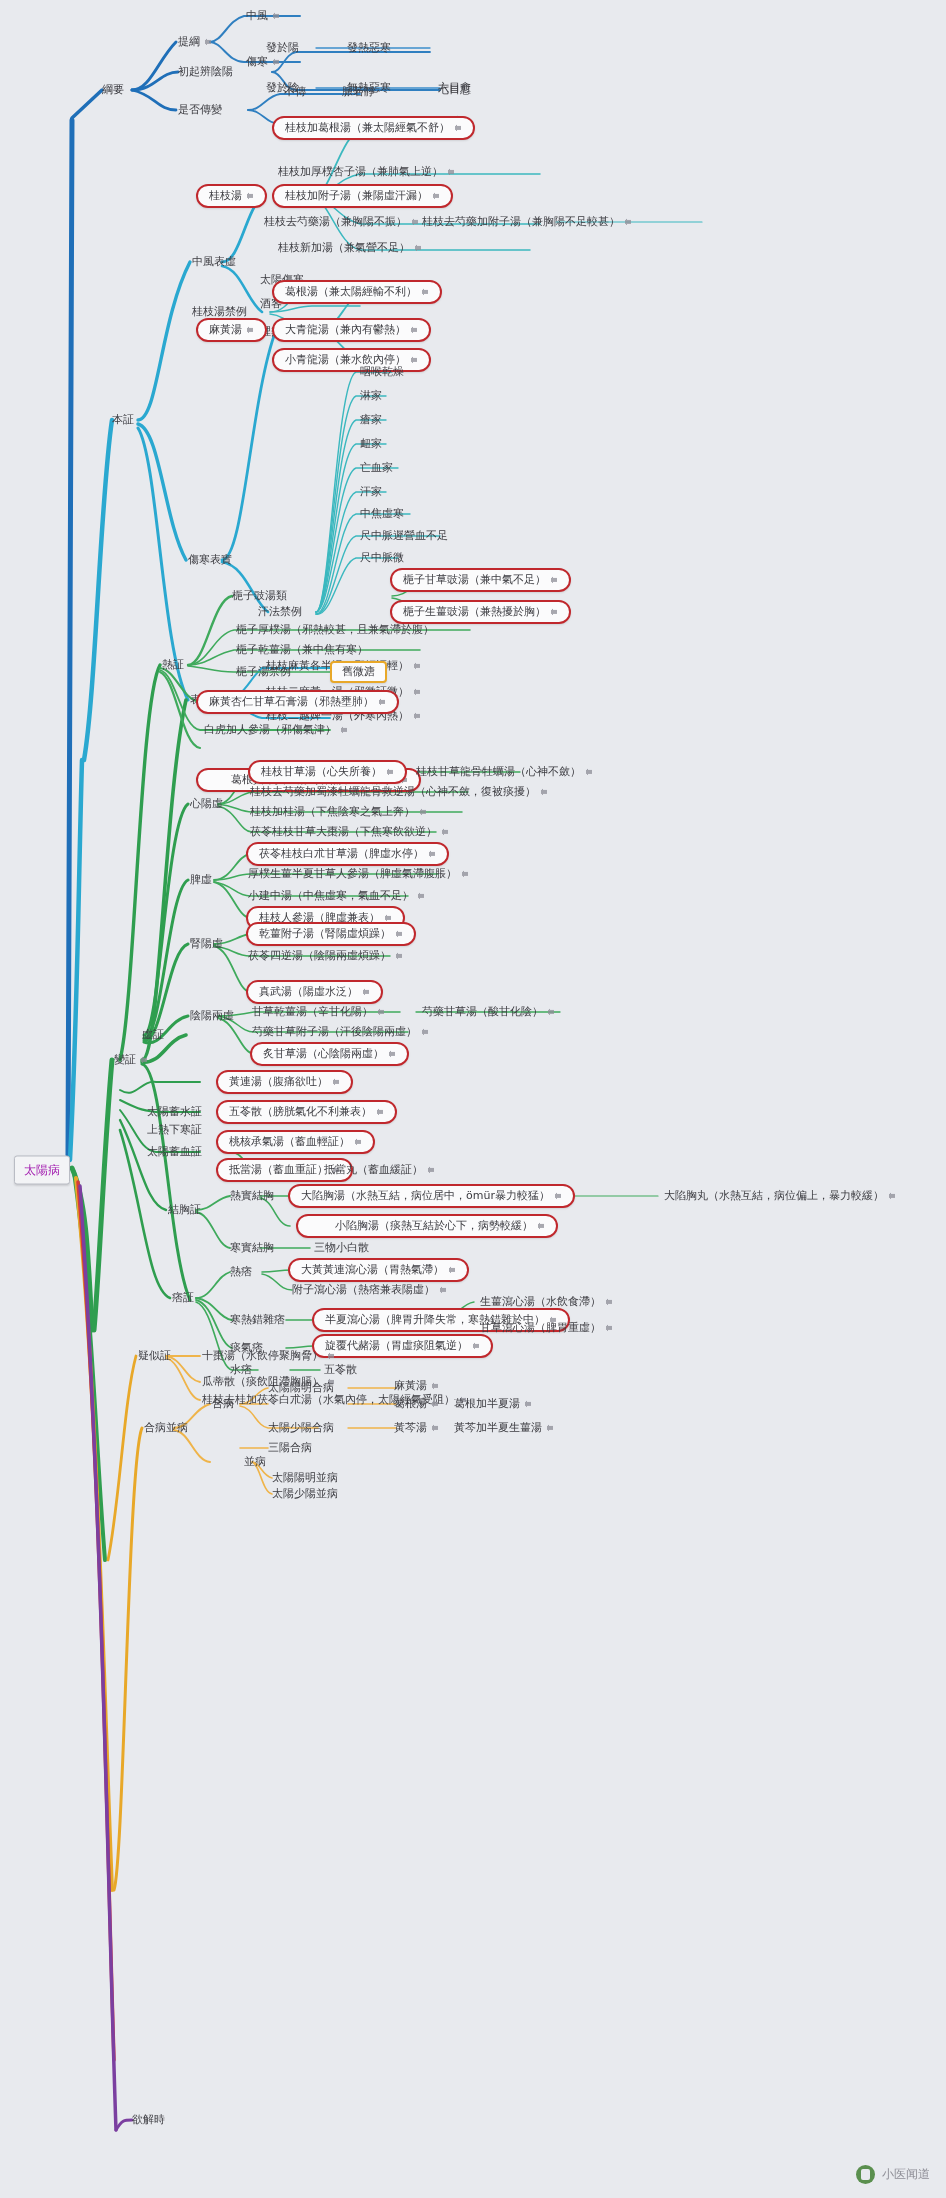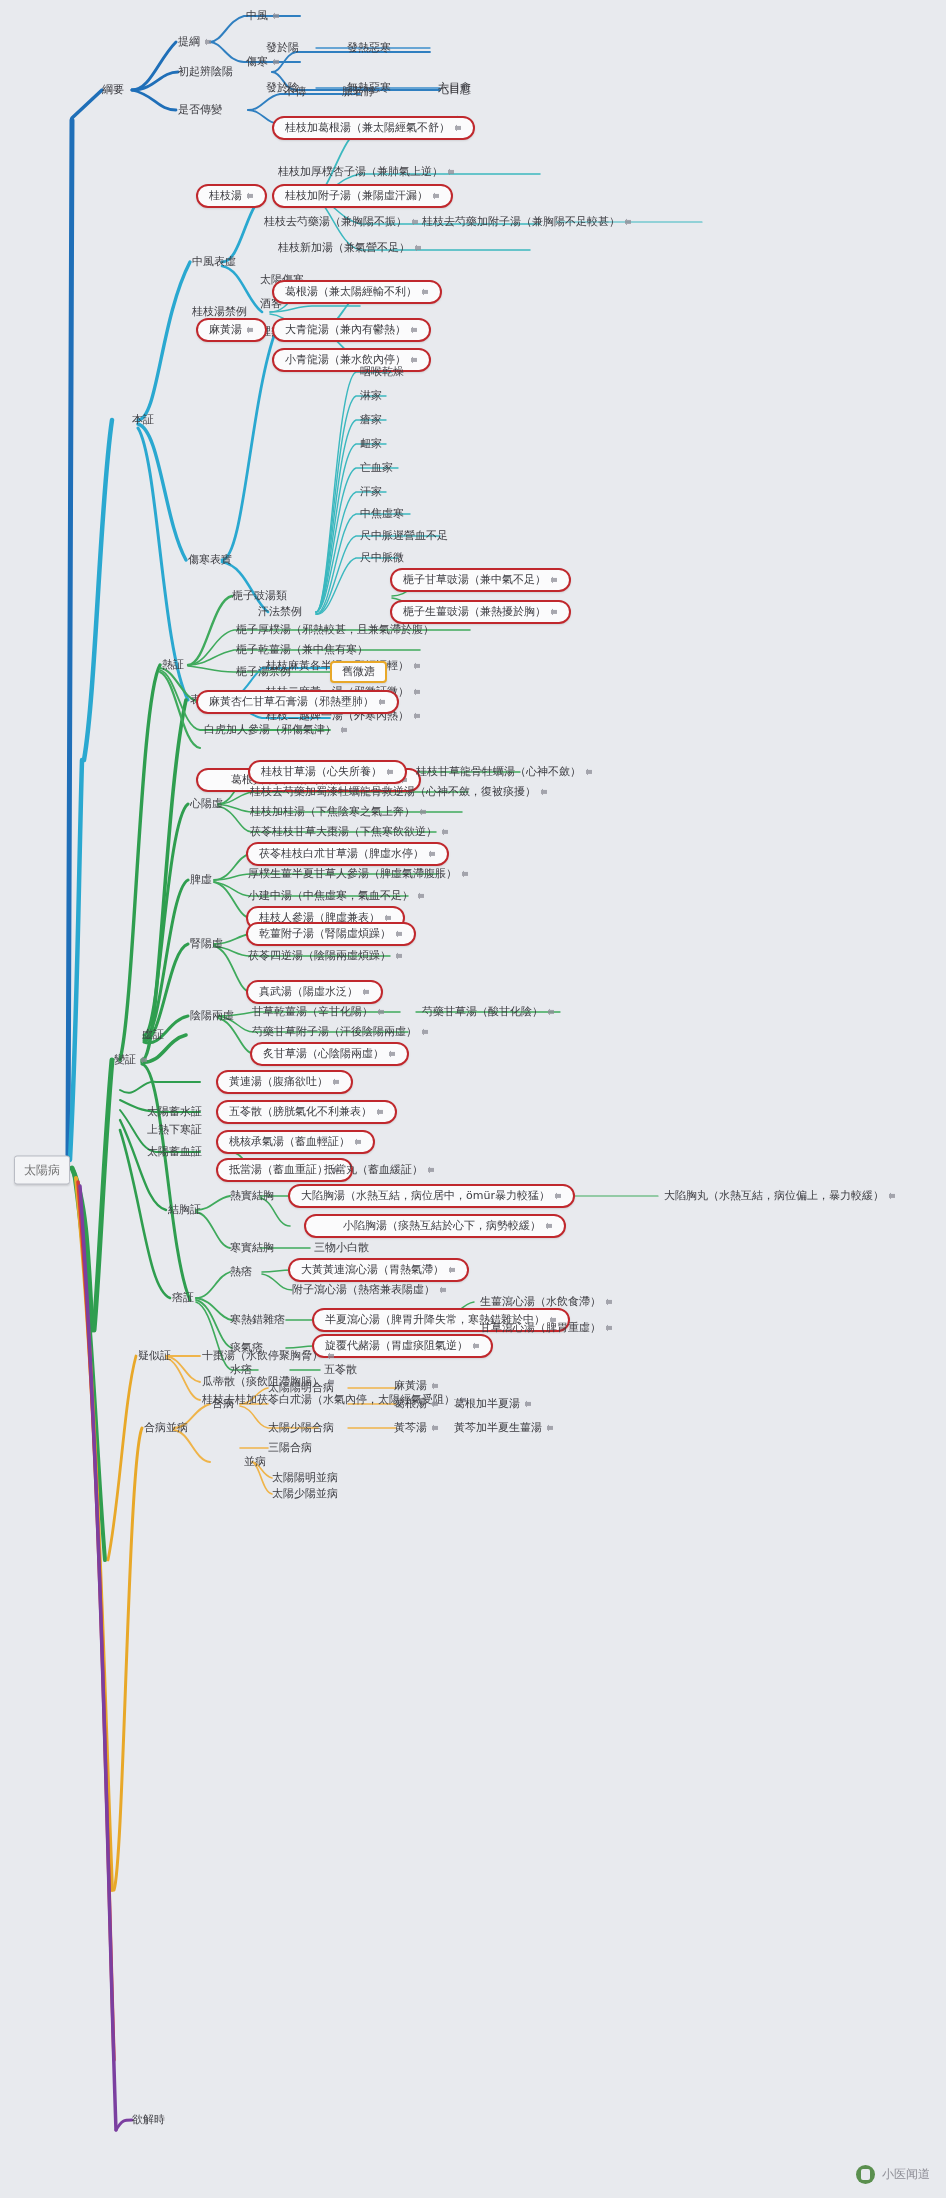--- a/index.html
+++ b/index.html
@@ -55,21 +55,21 @@
   }
   
   .root {
     position: absolute;
     transform: translate(0,-50%);
     background: #f3f4f6;
     border: 1px solid #b9bcc4;
     border-radius: 3px;
     padding: 5px 9px;
     font-size: 12px;
-    color: #737373;
+    color: #a21caf;
     box-shadow: 0 1px 2px rgba(0,0,0,.12);
   }
   
   .box-red {
     background: #fbfbfc;
     border: 2.5px solid #c0282d;
     border-radius: 13px;
     padding: 4px 11px;
     box-shadow: 0 1px 2px rgba(0,0,0,.10);
   }
@@ -287,21 +287,21 @@
   <div class="node" style="left:264px; top:88px;"><span class="lbl">發於陰</span></div>
   <div class="node" style="left:345px; top:88px;"><span class="lbl">無熱惡寒</span></div>
   <div class="node" style="left:436px; top:88px;"><span class="lbl">六日愈</span></div>
 
   <div class="node" style="left:176px; top:110px;"><span class="lbl">是否傳變</span></div>
   <div class="node" style="left:282px; top:92px;"><span class="lbl">不傳</span></div>
   <div class="node" style="left:340px; top:92px;"><span class="lbl">脈若靜</span></div>
   <div class="node" style="left:282px; top:122px;"><span class="lbl">傳</span></div>
   <div class="node" style="left:340px; top:122px;"><span class="lbl">頗欲吐，若躁煩，脈數疾</span></div>
 
-  <div class="node" style="left:110px; top:420px;margin-left:20px;"><span class="lbl">本証</span></div>
+  <div class="node" style="left:110px; top:420px;"><span class="lbl">本証</span></div>
 
   <div class="node" style="left:190px; top:262px;"><span class="lbl">中風表虛</span></div>
   <div class="node box-red" style="left:196px; top:196px;"><span class="lbl">桂枝湯</span><span class="mk"></span></div>
   <div class="node box-red" style="left:272px; top:128px;"><span class="lbl">桂枝加葛根湯（兼太陽經氣不舒）</span><span class="mk"></span></div>
   <div class="node" style="left:276px; top:172px;"><span class="lbl">桂枝加厚樸杏子湯（兼肺氣上逆）</span><span class="mk"></span></div>
   <div class="node box-red" style="left:272px; top:196px;"><span class="lbl">桂枝加附子湯（兼陽虛汗漏）</span><span class="mk"></span></div>
   <div class="node" style="left:262px; top:222px;"><span class="lbl">桂枝去芍藥湯（兼胸陽不振）</span><span class="mk"></span></div>
   <div class="node" style="left:420px; top:222px;"><span class="lbl">桂枝去芍藥加附子湯（兼胸陽不足較甚）</span><span class="mk"></span></div>
   <div class="node" style="left:276px; top:248px;"><span class="lbl">桂枝新加湯（兼氣營不足）</span><span class="mk"></span></div>
 
@@ -380,21 +380,21 @@
 
   <div class="node" style="left:145px; top:1152px;"><span class="lbl">太陽蓄血証</span></div>
   <div class="node box-red" style="left:216px; top:1142px;"><span class="lbl">桃核承氣湯（蓄血輕証）</span><span class="mk"></span></div>
   <div class="node box-red" style="left:216px; top:1170px;"><span class="lbl">抵當湯（蓄血重証）</span><span class="mk"></span></div>
   <div class="node" style="left:322px; top:1170px;"><span class="lbl">抵當丸（蓄血緩証）</span><span class="mk"></span></div>
 
   <div class="node" style="left:166px; top:1210px;"><span class="lbl">結胸証</span></div>
   <div class="node" style="left:228px; top:1196px;"><span class="lbl">熱實結胸</span></div>
   <div class="node box-red" style="left:288px; top:1196px;"><span class="lbl">大陷胸湯（水熱互結，病位居中，ömür暴力較猛）</span><span class="mk"></span></div>
   <div class="node" style="left:662px; top:1196px;"><span class="lbl">大陷胸丸（水熱互結，病位偏上，暴力較緩）</span><span class="mk"></span></div>
-  <div class="node box-red" style="left:304px; top:1226px;padding-left:37px;"><span class="lbl">小陷胸湯（痰熱互結於心下，病勢較緩）</span><span class="mk"></span></div>
+  <div class="node box-red" style="left:296px; top:1226px;padding-left:37px;"><span class="lbl">小陷胸湯（痰熱互結於心下，病勢較緩）</span><span class="mk"></span></div>
   <div class="node" style="left:228px; top:1248px;"><span class="lbl">寒實結胸</span></div>
   <div class="node" style="left:312px; top:1248px;"><span class="lbl">三物小白散</span></div>
 
   <div class="node" style="left:170px; top:1298px;"><span class="lbl">痞証</span></div>
   <div class="node" style="left:228px; top:1272px;"><span class="lbl">熱痞</span></div>
   <div class="node box-red" style="left:288px; top:1270px;"><span class="lbl">大黃黃連瀉心湯（胃熱氣滯）</span><span class="mk"></span></div>
   <div class="node" style="left:290px; top:1290px;"><span class="lbl">附子瀉心湯（熱痞兼表陽虛）</span><span class="mk"></span></div>
   <div class="node" style="left:228px; top:1320px;"><span class="lbl">寒熱錯雜痞</span></div>
   <div class="node box-red" style="left:312px; top:1320px;"><span class="lbl">半夏瀉心湯（脾胃升降失常，寒熱錯雜於中）</span><span class="mk"></span></div>
   <div class="node" style="left:478px; top:1302px;"><span class="lbl">生薑瀉心湯（水飲食滯）</span><span class="mk"></span></div>

